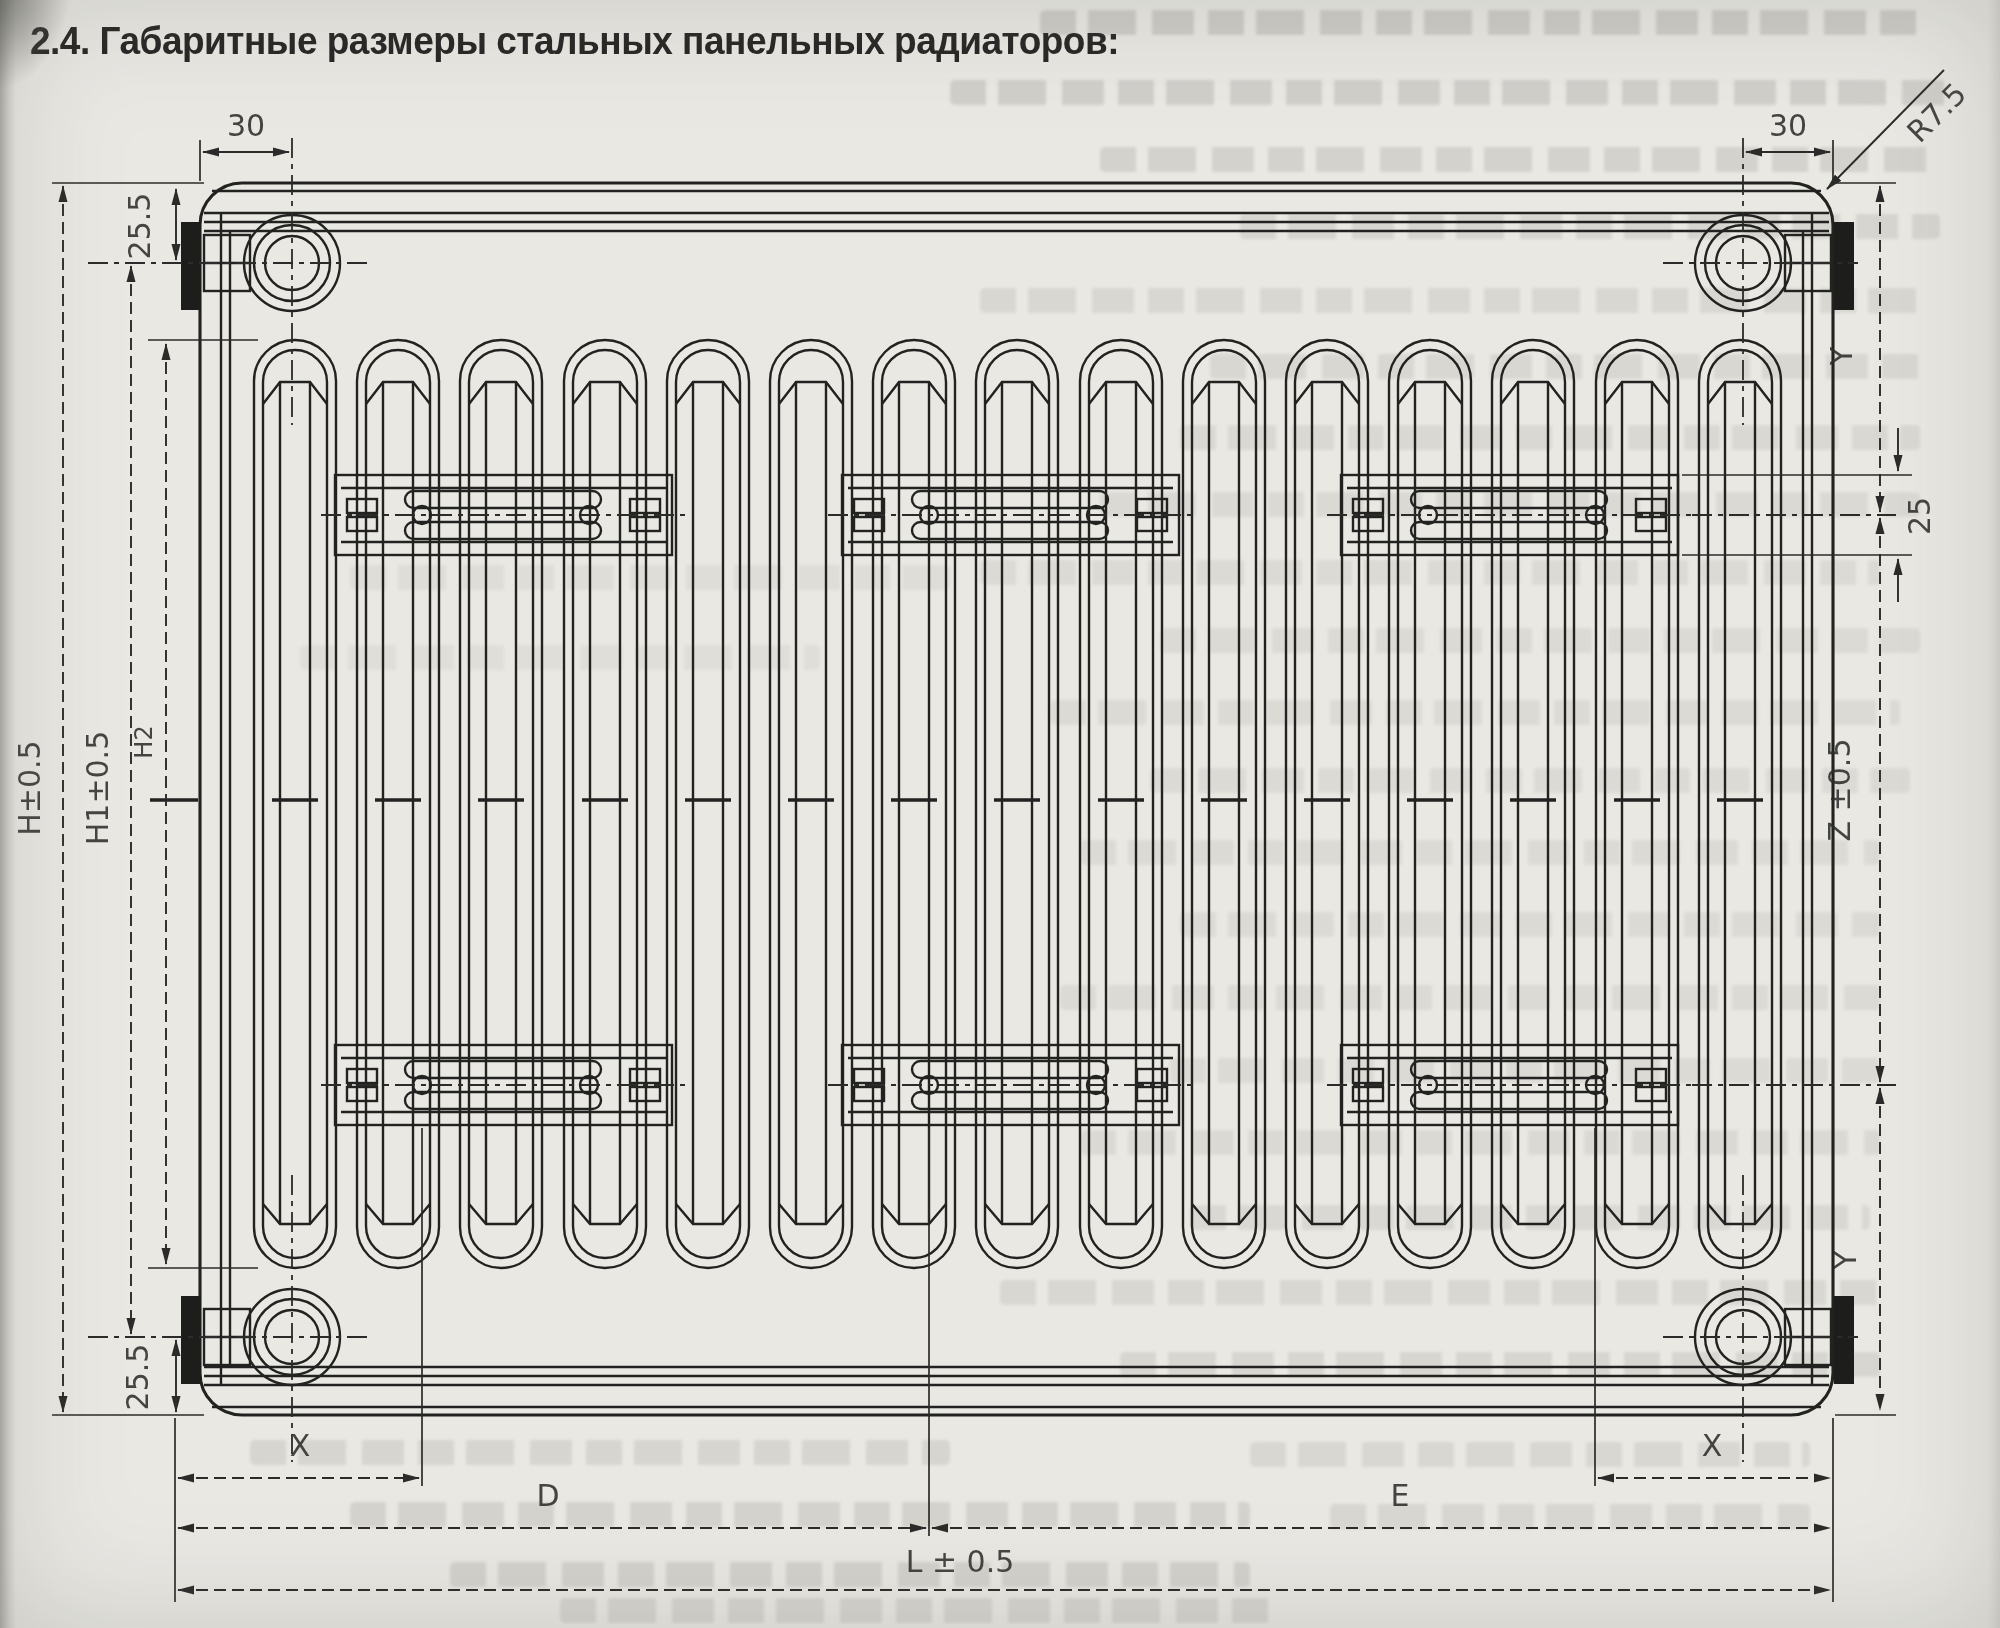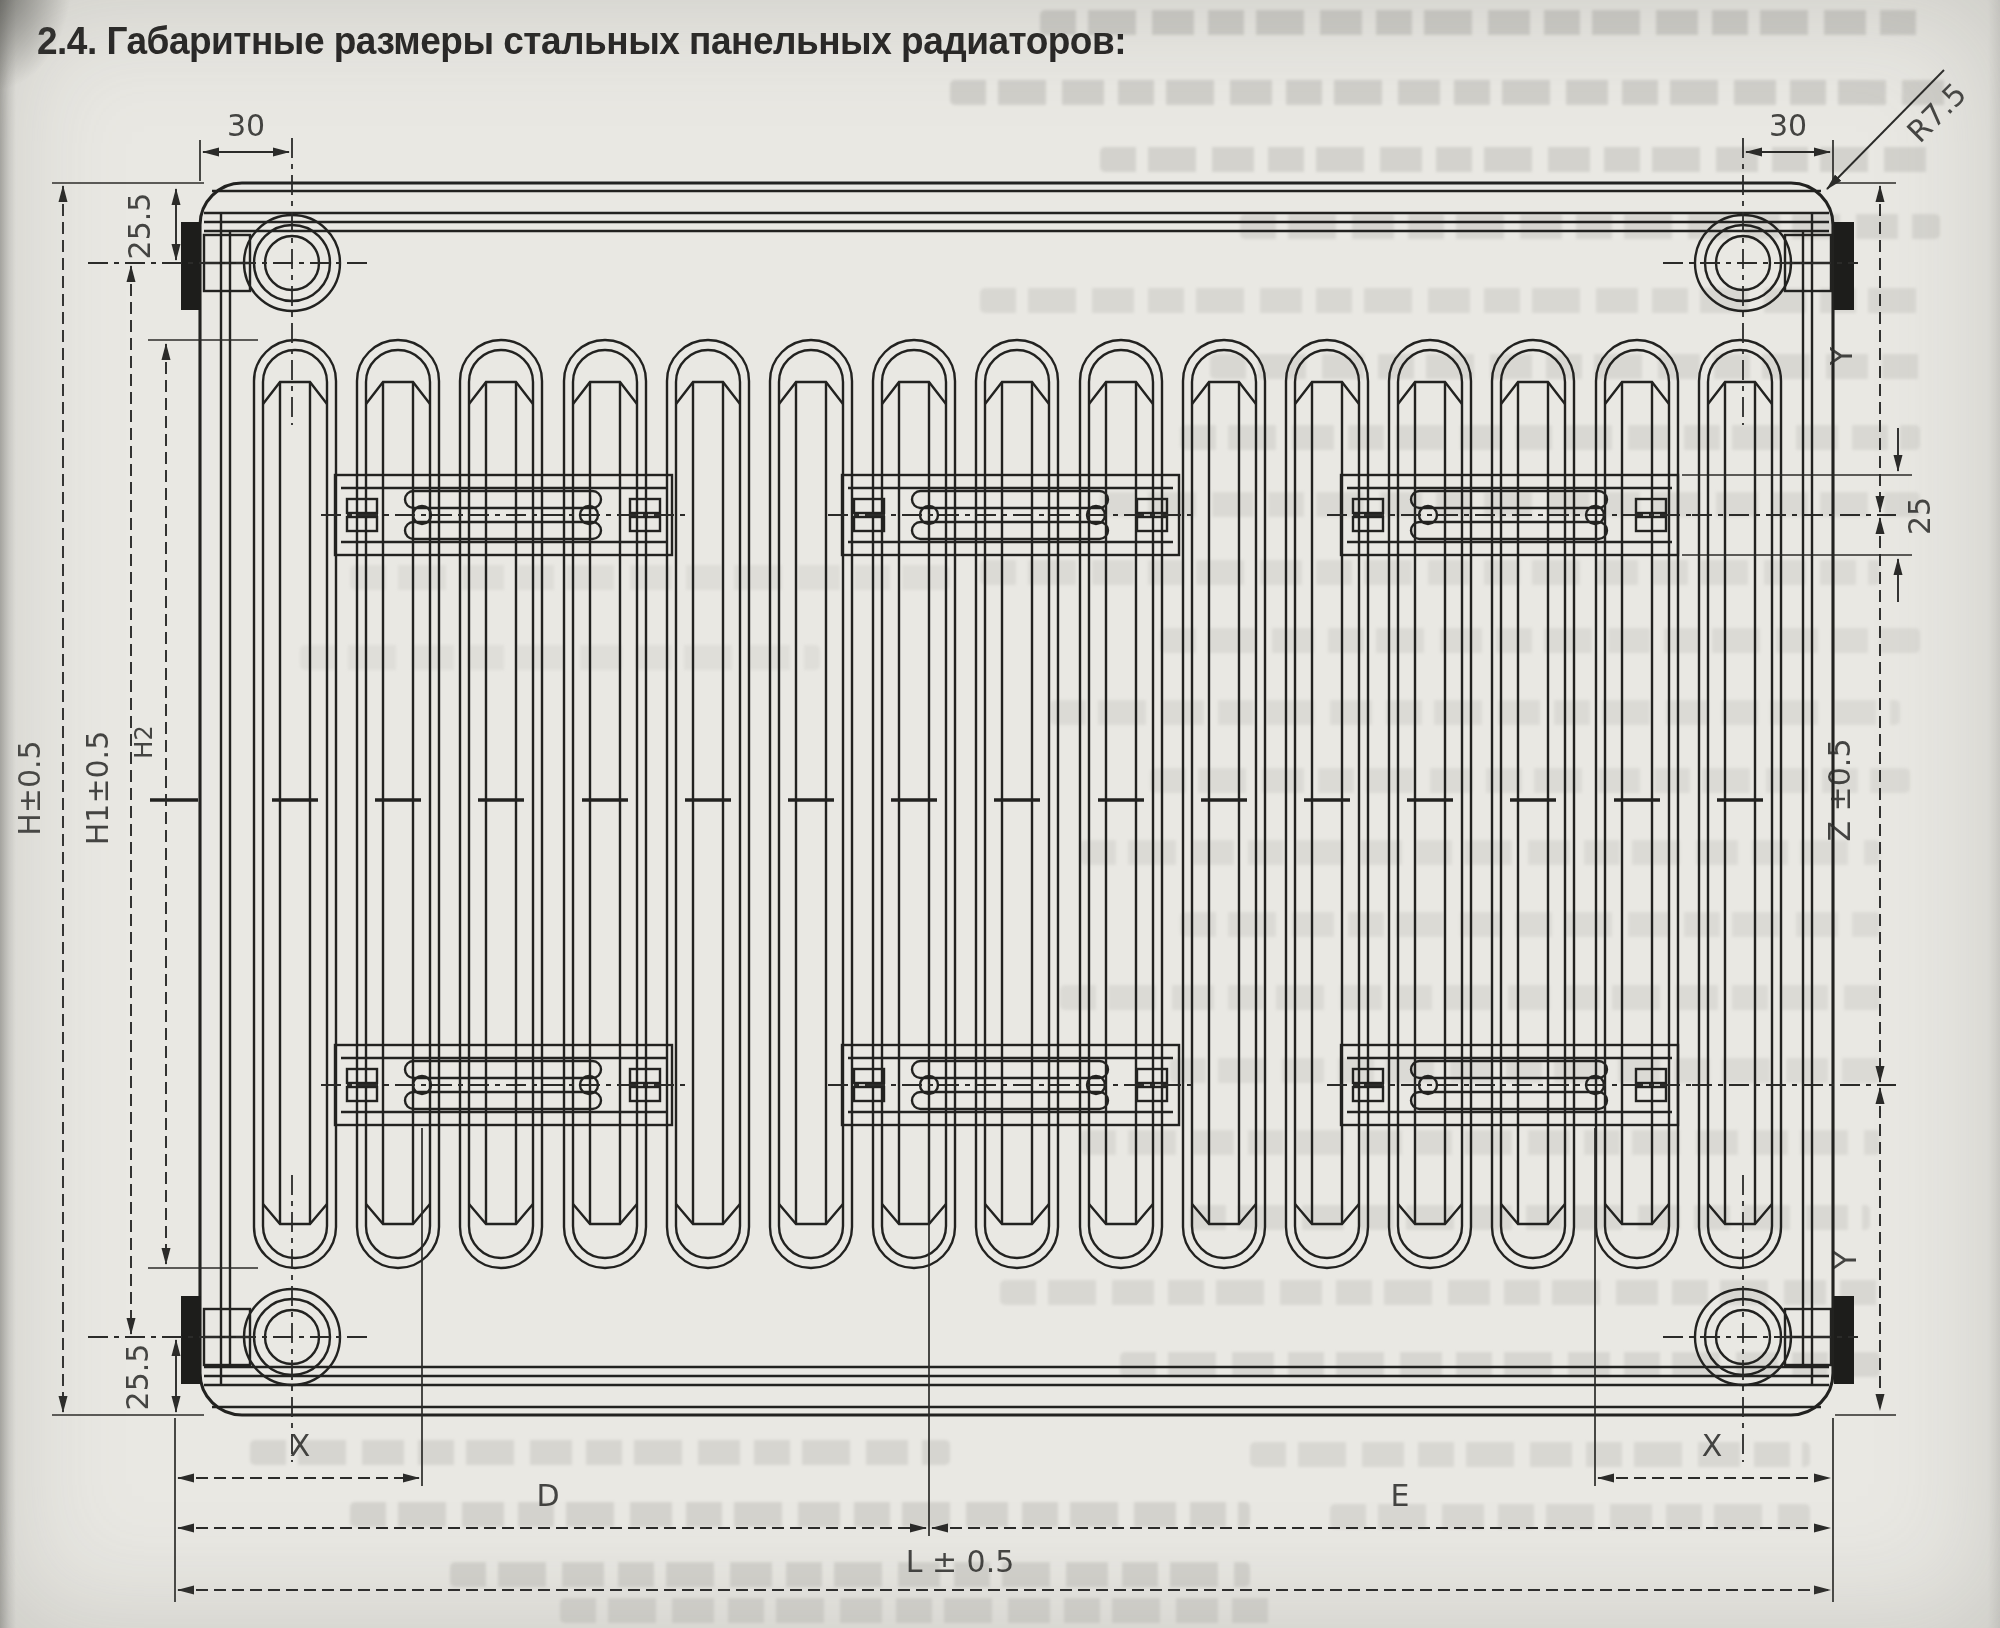--- a/index.html
+++ b/index.html
@@ -25,21 +25,21 @@
   .ink{stroke:#222220;fill:none;}
   .w3{stroke-width:3.1;}
   .w2{stroke-width:2.4;}
   .dim{stroke:#2b2b29;stroke-width:1.9;fill:none;stroke-dasharray:12 6;}
   .dimsolid{stroke:#2b2b29;stroke-width:1.9;fill:none;}
   .ext{stroke:#2b2b29;stroke-width:1.7;fill:none;}
   .cl{stroke:#2b2b29;stroke-width:1.8;fill:none;stroke-dasharray:20 6 5 6;}
   .blk{fill:#1d1d1b;stroke:none;}
   text{font-family:"DejaVu Sans",sans-serif;font-size:30px;fill:#2e2e2c;stroke:none;opacity:.88;}
   text.small{font-size:24px;}
-  #title-layer{position:absolute;inset:0;pointer-events:none;margin-left:7px;}
+  #title-layer{position:absolute;inset:0;pointer-events:none;}
 </style>
 </head>
 <body>
 
 <div id="page">
 
   <div>
     <div class="g" style="left:1040px;top:10px;width:880px;opacity:.5"></div>
     <div class="g" style="left:950px;top:80px;width:1000px;opacity:.45"></div>
     <div class="g" style="left:1100px;top:147px;width:840px;opacity:.4"></div>

